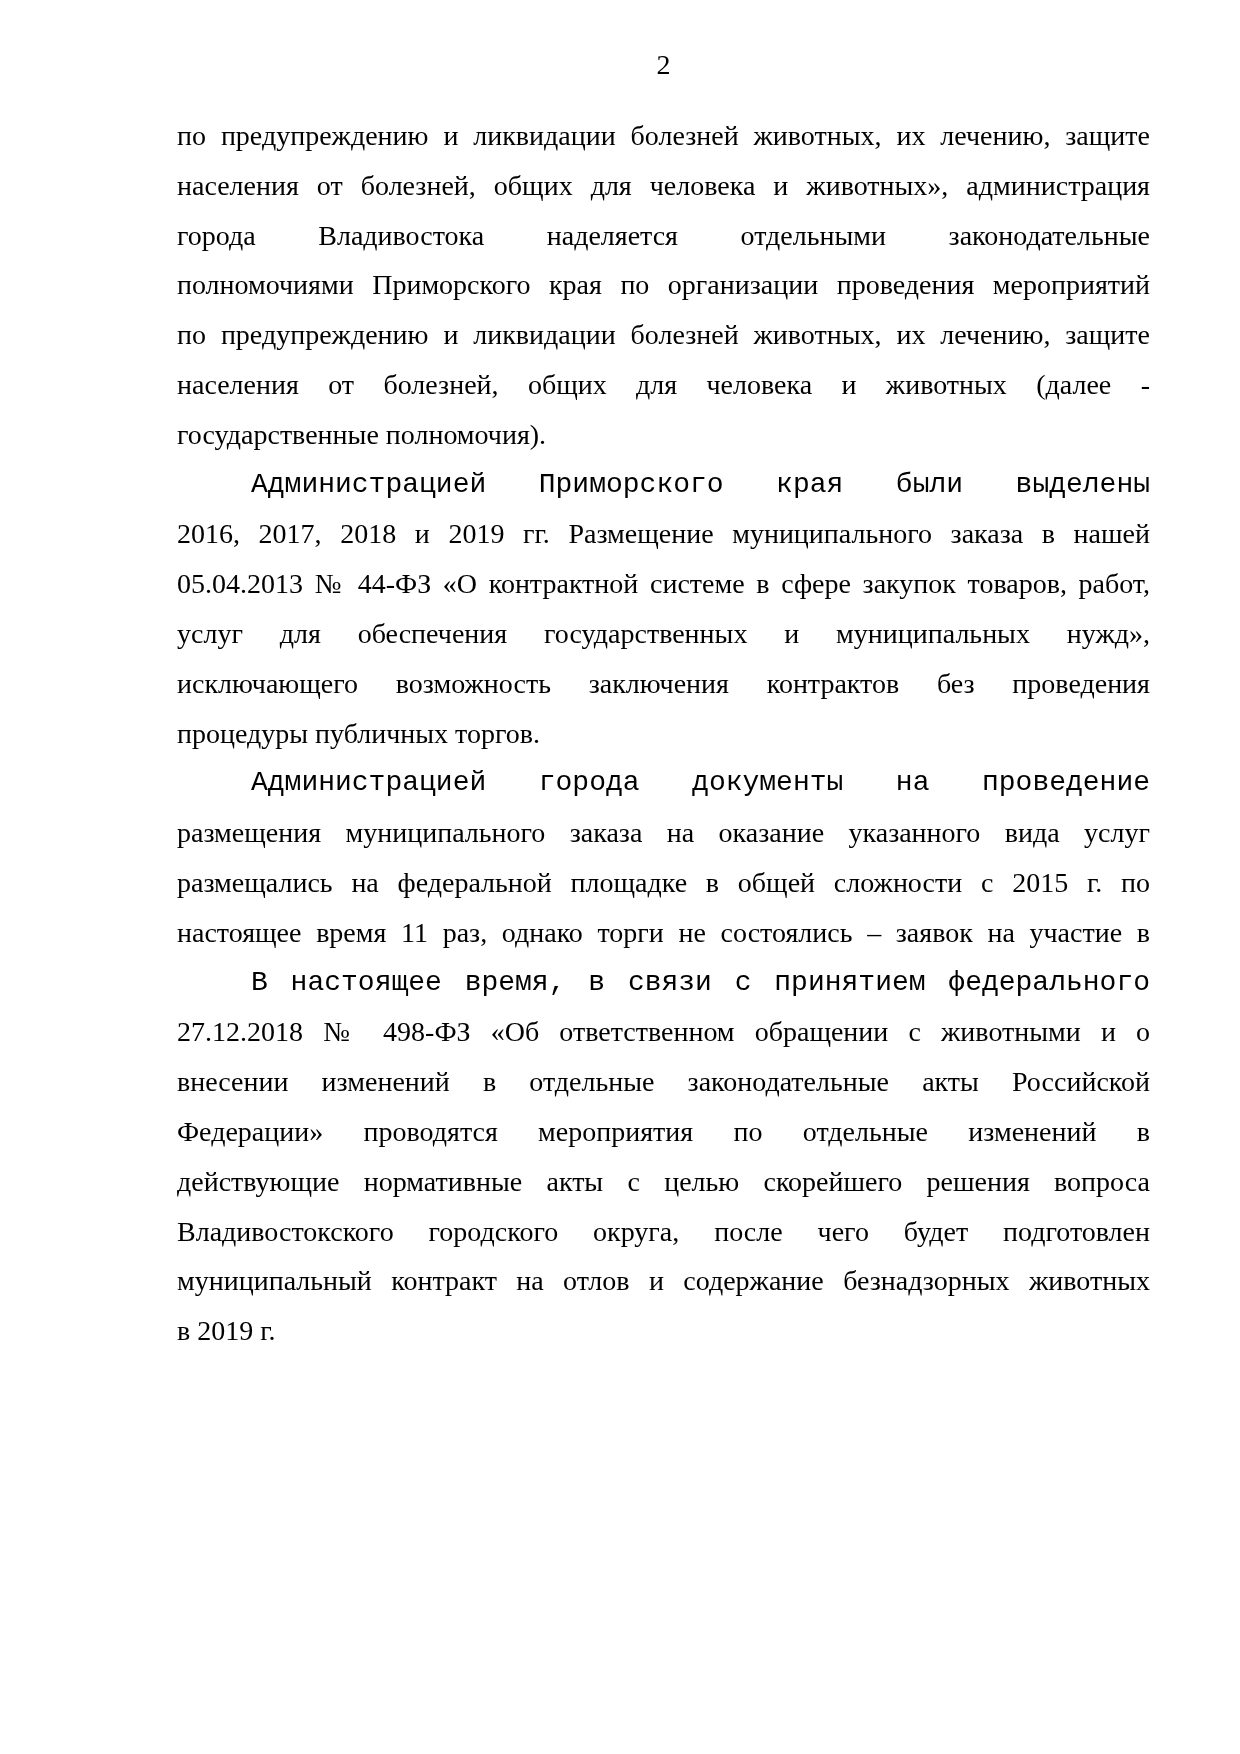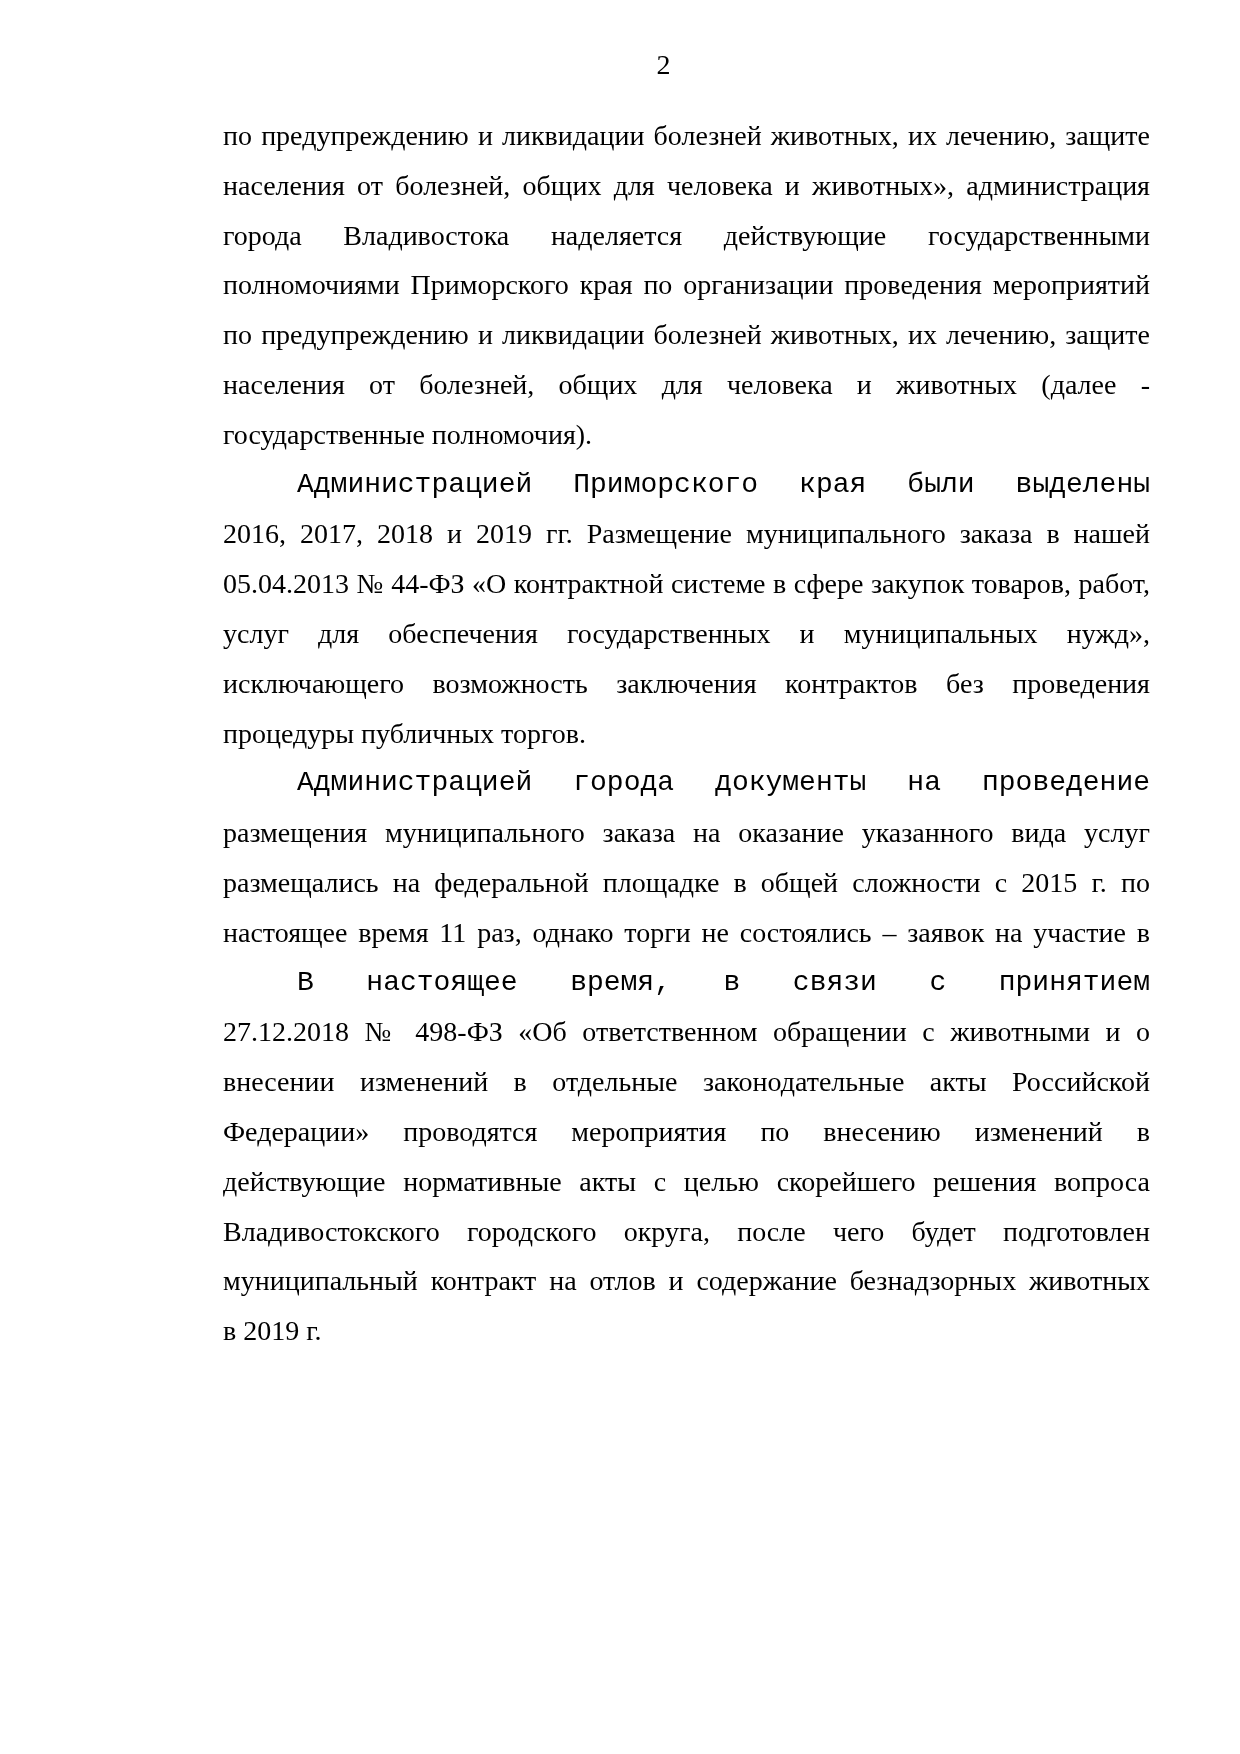--- a/index.html
+++ b/index.html
@@ -31,55 +31,54 @@
     top: 111px;
     width: 973px;
   }
   .line {
     height: 49.8px;
     line-height: 49.8px;
     text-align: justify;
     text-align-last: justify;
     overflow: hidden;
     white-space: normal;
-    margin-left: 46px;
   }
   .line.para-end {
     text-align-last: left;
   }
   .line.indent {
     text-indent: 74px;
     font-family: Liberation Mono, monospace;
   }
 </style>
 </head>
 <body>
 
 <div class="page">
   <div class="page-number">2</div>
   <div class="content">
       <div class="line">по предупреждению и ликвидации болезней животных, их лечению, защите</div>
       <div class="line">населения от болезней, общих для человека и животных», администрация</div>
-      <div class="line">города Владивостока наделяется действующие государственными</div>
+      <div class="line">города Владивостока наделяется отдельными законодательные</div>
       <div class="line">полномочиями Приморского края по организации проведения мероприятий</div>
       <div class="line">по предупреждению и ликвидации болезней животных, их лечению, защите</div>
       <div class="line">населения от болезней, общих для человека и животных (далее -</div>
       <div class="line para-end">государственные полномочия).</div>
       <div class="line indent">Администрацией Приморского края были выделены субвенции на</div>
       <div class="line">2016, 2017, 2018 и 2019 гг. Размещение муниципального заказа в нашей</div>
       <div class="line">05.04.2013 № 44-ФЗ «О контрактной системе в сфере закупок товаров, работ,</div>
       <div class="line">услуг для обеспечения государственных и муниципальных нужд»,</div>
       <div class="line">исключающего возможность заключения контрактов без проведения</div>
       <div class="line para-end">процедуры публичных торгов.</div>
       <div class="line indent">Администрацией города документы на проведение процедуры</div>
       <div class="line">размещения муниципального заказа на оказание указанного вида услуг</div>
       <div class="line">размещались на федеральной площадке в общей сложности с 2015 г. по</div>
       <div class="line">настоящее время 11 раз, однако торги не состоялись – заявок на участие в</div>
       <div class="line indent">В настоящее время, в связи с принятием федерального закона от</div>
       <div class="line">27.12.2018 № 498-ФЗ «Об ответственном обращении с животными и о</div>
       <div class="line">внесении изменений в отдельные законодательные акты Российской</div>
-      <div class="line">Федерации» проводятся мероприятия по внесению изменений в</div>
+      <div class="line">Федерации» проводятся мероприятия по отдельные изменений в</div>
       <div class="line">действующие нормативные акты с целью скорейшего решения вопроса</div>
       <div class="line">Владивостокского городского округа, после чего будет подготовлен</div>
       <div class="line">муниципальный контракт на отлов и содержание безнадзорных животных</div>
       <div class="line para-end">в 2019 г.</div>
     </div>
 </div>
 
 </body></html>

